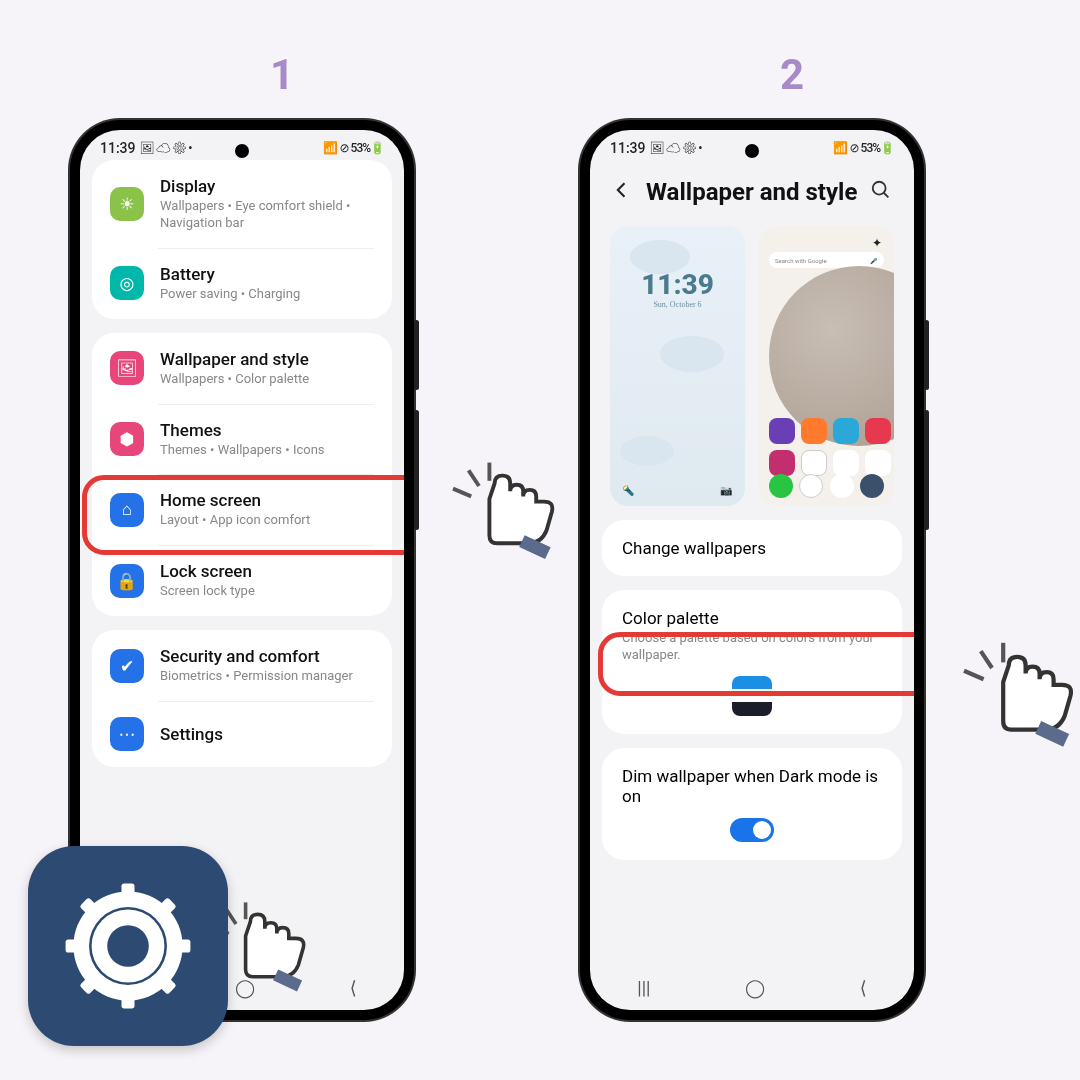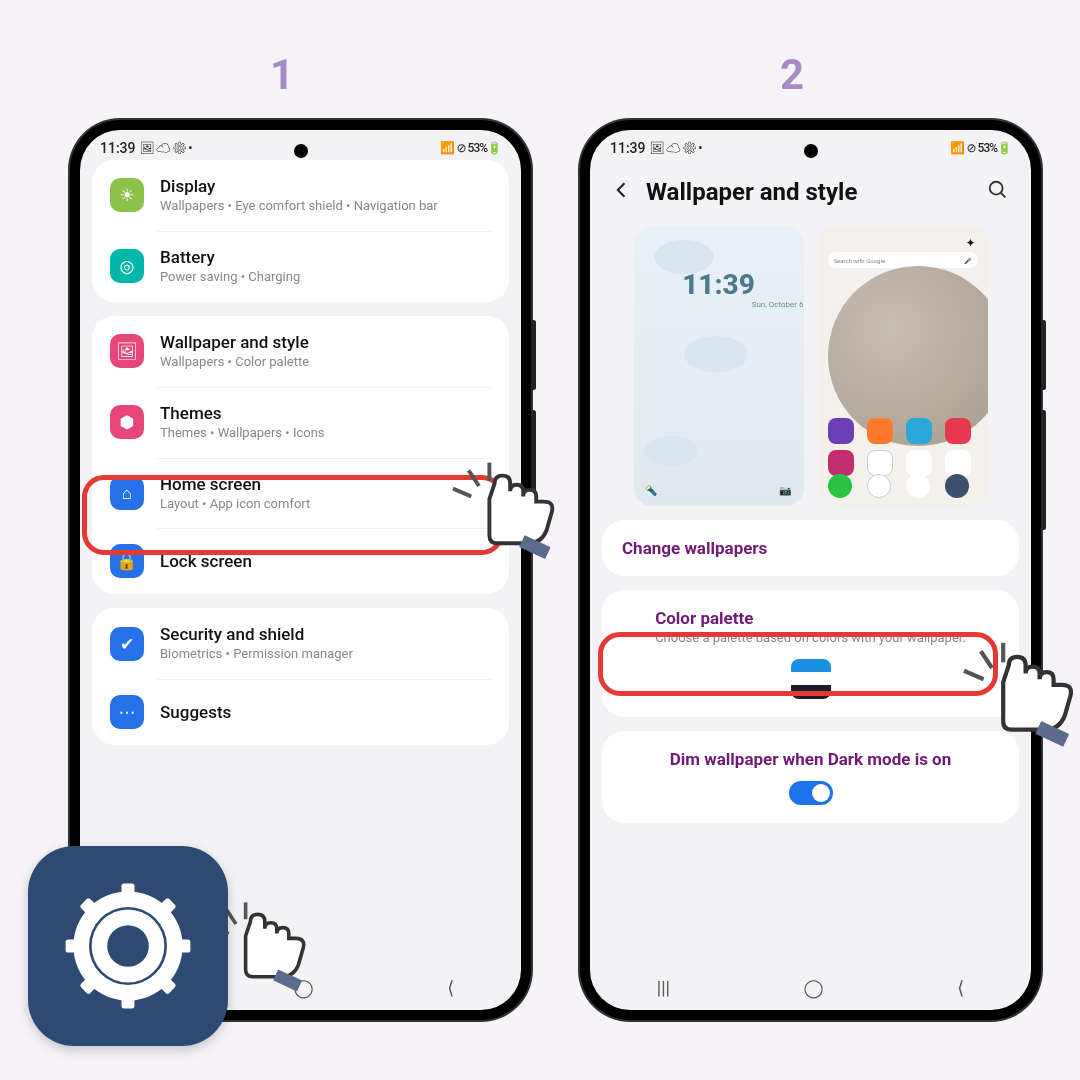--- a/index.html
+++ b/index.html
@@ -15,21 +15,21 @@
     position: absolute;
     font-size: 42px;
     font-weight: 700;
     color: #a78bc8;
   }
   .step1-label { top: 50px; left: 270px; }
   .step2-label { top: 50px; left: 780px; }
 
   .phone {
     position: absolute;
-    width: 461px;
+    width: 344px;
     height: 900px;
     top: 120px;
     background: #000;
     border-radius: 50px;
     padding: 10px;
     box-shadow: 0 0 0 2px #333;
   }
   .phone.left { left: 70px; }
   .phone.right { left: 580px; }
   .phone::after{
@@ -194,22 +194,22 @@
     position: absolute;
     top: 42px; left: 0; right: 0;
     text-align: center;
     font-weight: 800;
     font-size: 28px;
     color: #4b7a8f;
   }
   .lock-date {
     position: absolute;
     top: 74px; left: 0; right: 0;
-    text-align: right;
-    font-size: 8px; color: #6a8fa0;
+    text-align: center;
+    font-size: 8px; color: #6a8fa0; font-family: Liberation Serif, serif;
   }
   .lock-icons{
     position:absolute;bottom:10px;left:0;right:0;
     display:flex;justify-content:space-between;padding:0 12px;
     font-size:10px;color:#5a7b8b;
   }
   .preview.home {
     background: #f4f1ec;
   }
   .planet {
@@ -244,21 +244,21 @@
     margin: 0 12px;
     border-radius: 22px;
     padding: 18px 20px;
     display: flex;
     align-items: center;
     justify-content: space-between;
     gap: 12px;
   }
   .list-row + .list-row { margin-top: 14px; flex-direction: column; }
   .list-text { flex: 1; }
-  .list-title { font-size: 17px; color: #701a75; font-weight: 700; }
+  .list-title { font-size: 17px; color: #000000; font-weight: 400; }
   .list-sub { font-size: 13px; color: #888; margin-top: 2px; line-height: 1.3; }
 
   .palette-thumb {
     width: 40px; height: 40px; border-radius: 8px;
     background: linear-gradient(to bottom, #1a8fe3 0%, #1a8fe3 33%, #fff 33%, #fff 66%, #1b1d2a 66%, #1b1d2a 100%);
     flex-shrink: 0;
   }
   .toggle {
     width: 44px; height: 24px;
     background: #1a73e8;
@@ -353,36 +353,37 @@
           <div class="row-icon ic-home">⌂</div>
           <div class="row-text">
             <div class="row-title">Home screen</div>
             <div class="row-sub">Layout  •  App icon comfort</div>
           </div>
         </div>
         <div class="settings-row">
           <div class="row-icon ic-lock">🔒</div>
           <div class="row-text">
             <div class="row-title">Lock screen</div>
+            <div class="row-sub">Screen lock type</div>
           </div>
         </div>
       </div>
 
       <div class="card" style="margin-top:14px">
         <div class="settings-row">
           <div class="row-icon ic-security">✔</div>
           <div class="row-text">
-            <div class="row-title">Security and shield</div>
+            <div class="row-title">Security and comfort</div>
             <div class="row-sub">Biometrics  •  Permission manager</div>
           </div>
         </div>
         <div class="settings-row">
           <div class="row-icon" style="background:#2571e8">⋯</div>
           <div class="row-text">
-            <div class="row-title">Suggests</div>
+            <div class="row-title">Settings</div>
           </div>
         </div>
       </div>
     </div>
 
     <div class="highlight-box hl1"></div>
 
     <div class="nav-bar">
       <span>|||</span>
       <span>◯</span>
@@ -462,21 +463,21 @@
 
       <div class="list-row">
         <div class="list-text">
           <div class="list-title">Change wallpapers</div>
         </div>
       </div>
 
       <div class="list-row">
         <div class="list-text">
           <div class="list-title">Color palette</div>
-          <div class="list-sub">Choose a palette based on colors with your wallpaper.</div>
+          <div class="list-sub">Choose a palette based on colors from your wallpaper.</div>
         </div>
         <div class="palette-thumb"></div>
       </div>
 
       <div class="list-row">
         <div class="list-text">
           <div class="list-title">Dim wallpaper when Dark mode is on</div>
         </div>
         <div class="toggle"></div>
       </div>

